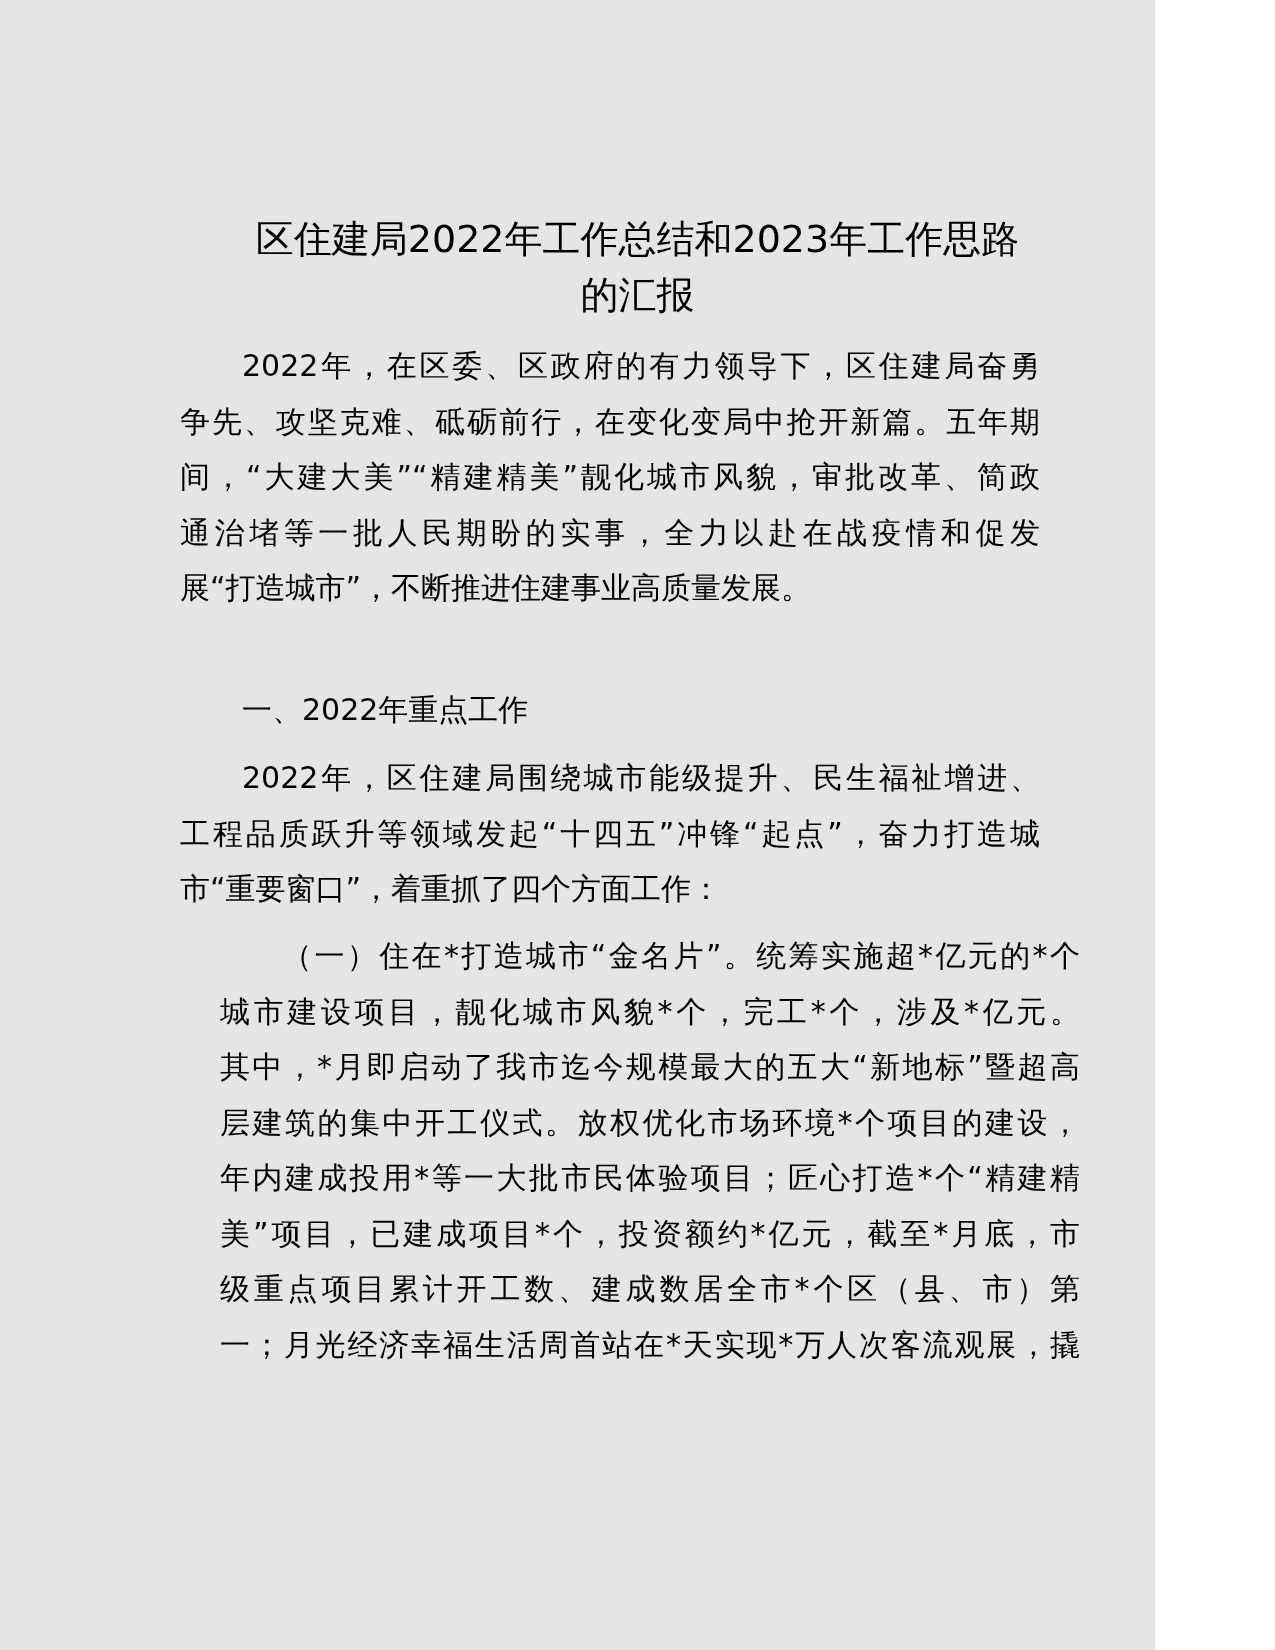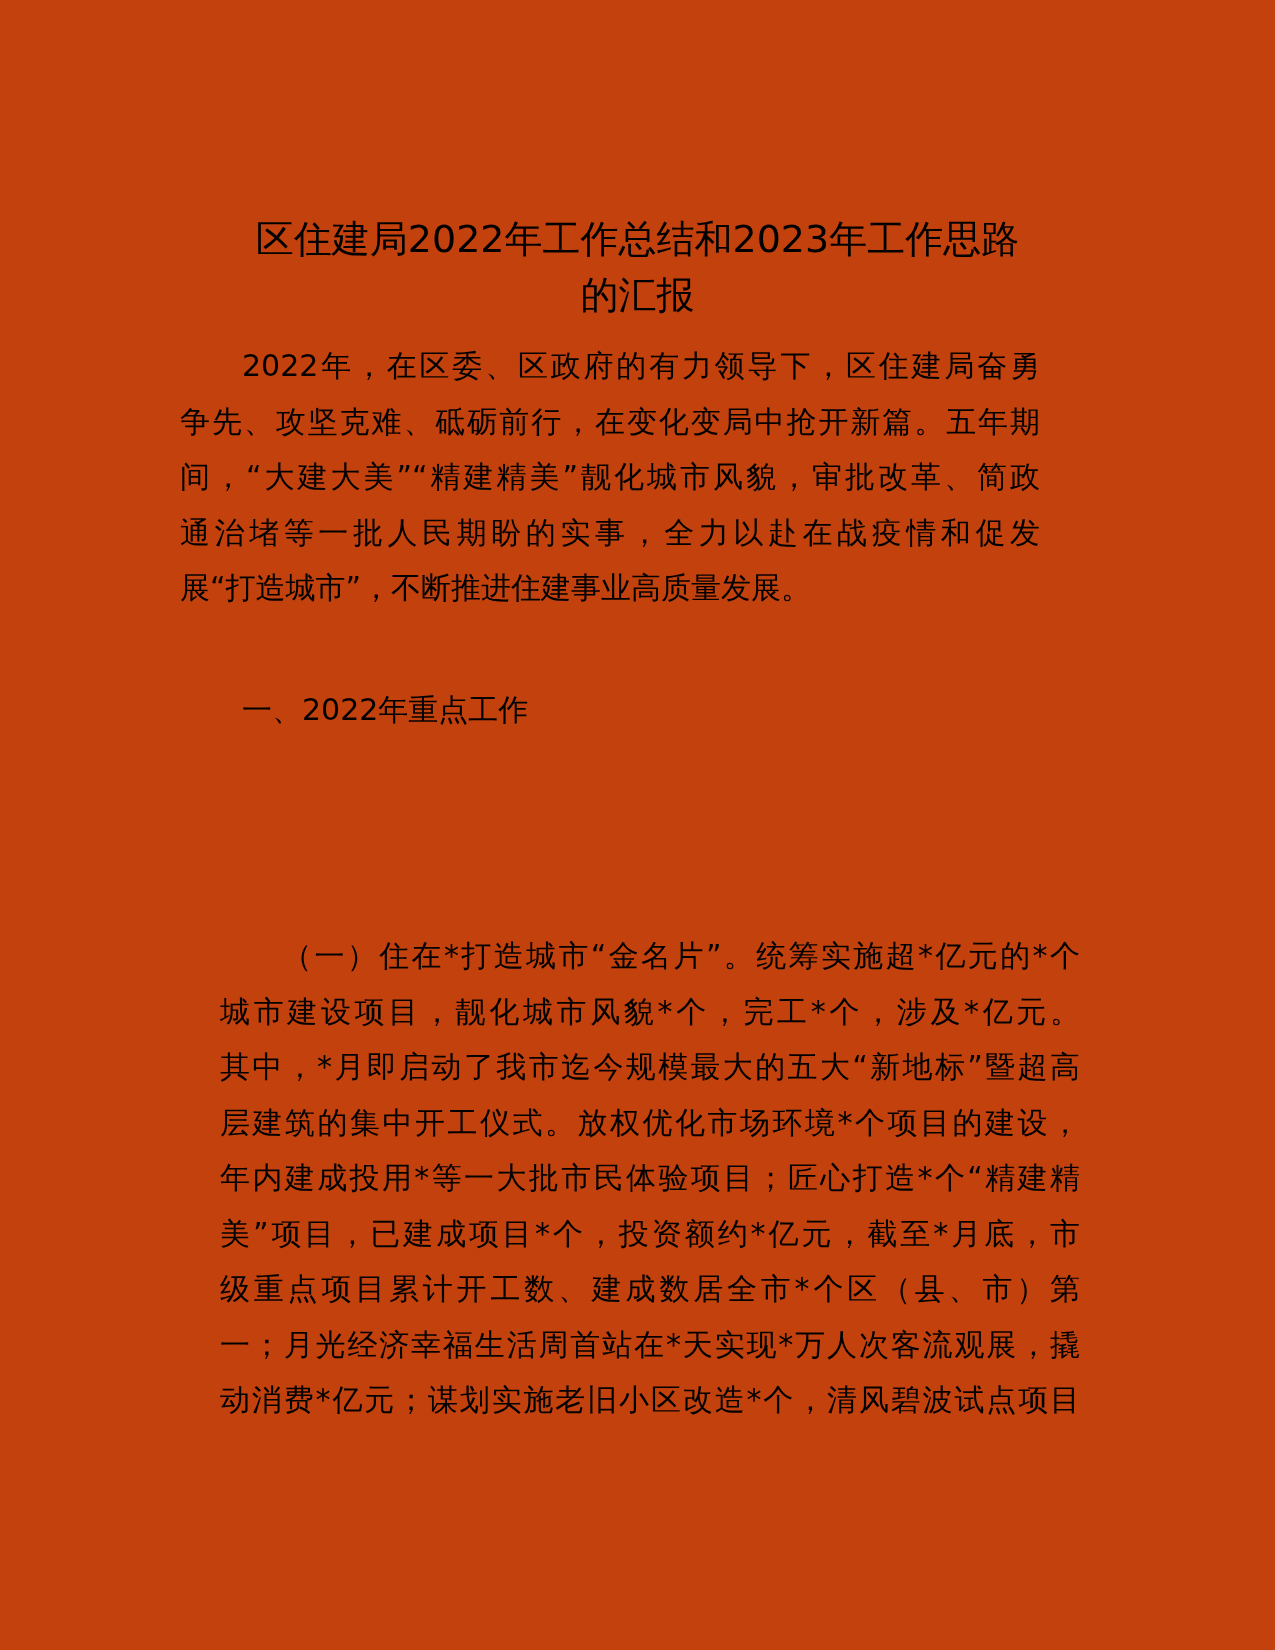--- a/index.html
+++ b/index.html
@@ -12,23 +12,23 @@
       height: 1650px;
       position: relative;
       overflow: hidden;
       font-family: "DejaVu Sans", "Liberation Sans", sans-serif;
       color: #000000;
     }
     .page {
       position: absolute;
       left: 0;
       top: 0;
-      width: 1275px;
+      width: 1155px;
       height: 1650px;
-      background: #c2410c;
+      background: #e5e5e5;
     }
     .title {
       position: absolute;
       left: 150px;
       width: 975px;
       top: 212px;
       text-align: center;
       font-size: 38px;
       line-height: 55px;
       font-weight: normal;
@@ -73,26 +73,30 @@
     <span class="line">争先、攻坚克难、砥砺前行，在变化变局中抢开新篇。五年期</span>
     <span class="line">间，“大建大美”“精建精美”靓化城市风貌，审批改革、简政</span>
     <span class="line">通治堵等一批人民期盼的实事，全力以赴在战疫情和促发</span>
     <span class="line last">展“打造城市”，不断推进住建事业高质量发展。</span>
   </div>
 
   <div class="body-text" style="top:682px;">
     <span class="line indent last">一、2022年重点工作</span>
   </div>
 
+  <div class="body-text" style="top:750px;">
+    <span class="line indent">2022年，区住建局围绕城市能级提升、民生福祉增进、</span>
+    <span class="line">工程品质跃升等领域发起“十四五”冲锋“起点”，奋力打造城</span>
+    <span class="line last">市“重要窗口”，着重抓了四个方面工作：</span>
+  </div>
 
   <div class="body-text" style="top:928px;margin-left:40px;">
     <span class="line indent">（一）住在*打造城市“金名片”。统筹实施超*亿元的*个</span>
     <span class="line">城市建设项目，靓化城市风貌*个，完工*个，涉及*亿元。</span>
     <span class="line">其中，*月即启动了我市迄今规模最大的五大“新地标”暨超高</span>
     <span class="line">层建筑的集中开工仪式。放权优化市场环境*个项目的建设，</span>
     <span class="line">年内建成投用*等一大批市民体验项目；匠心打造*个“精建精</span>
     <span class="line">美”项目，已建成项目*个，投资额约*亿元，截至*月底，市</span>
     <span class="line">级重点项目累计开工数、建成数居全市*个区（县、市）第</span>
     <span class="line">一；月光经济幸福生活周首站在*天实现*万人次客流观展，撬</span>
-    <span class="line">动消费*亿元；谋划实施老旧小区改造*个，清风碧波试点项目</span>
   </div>
 
 </div>
 
 </body></html>

